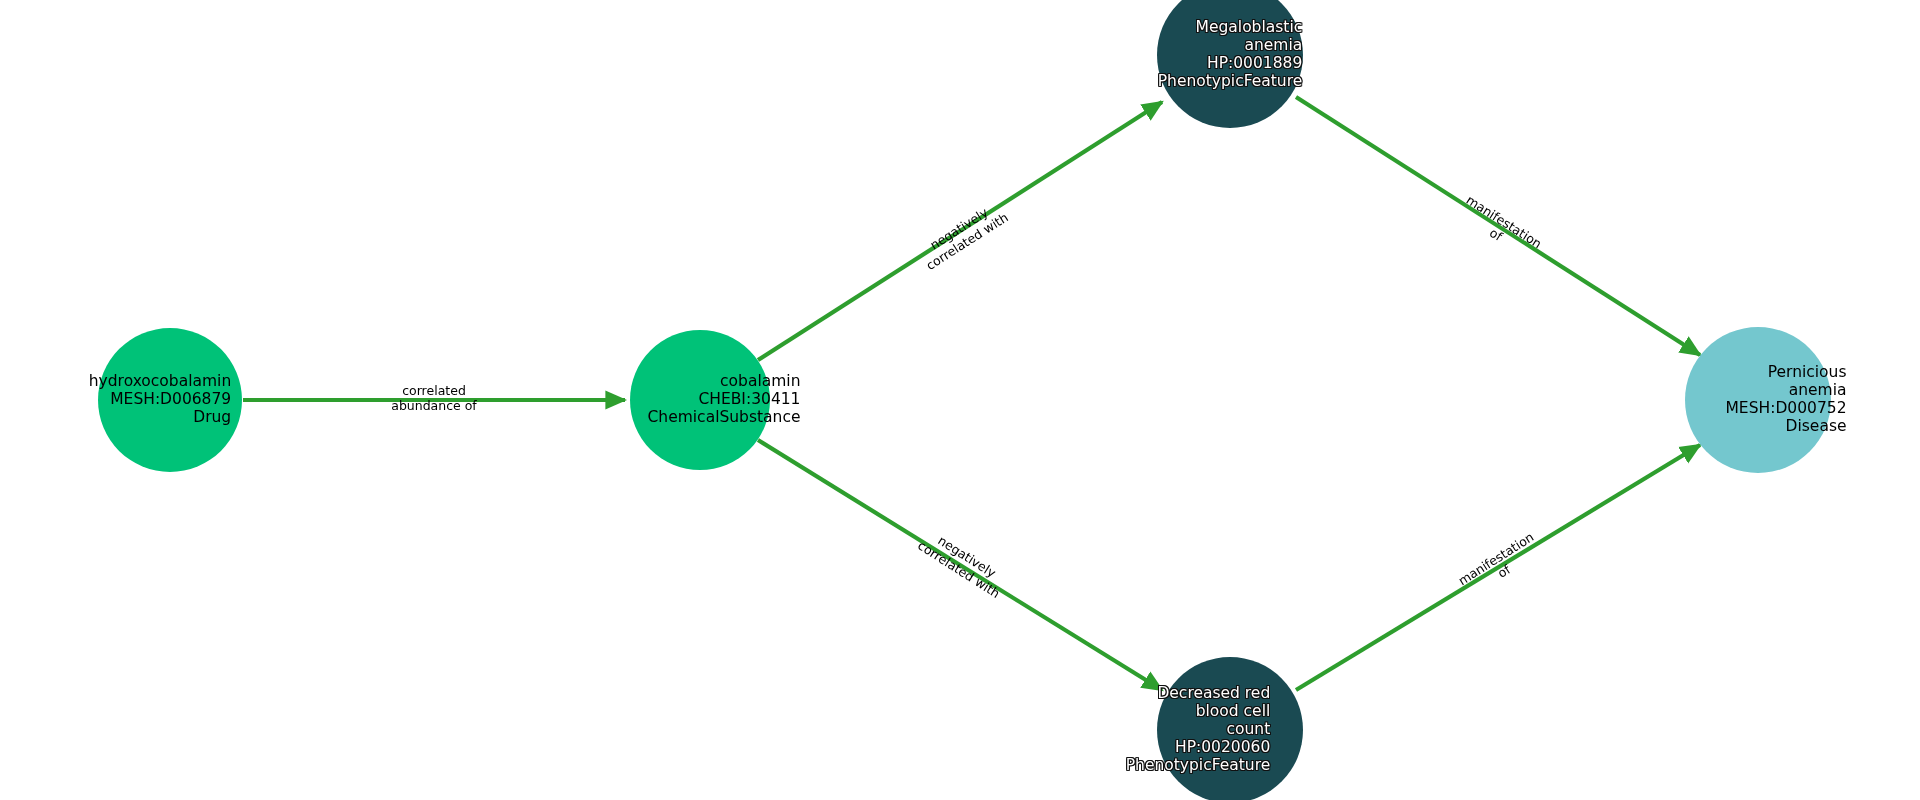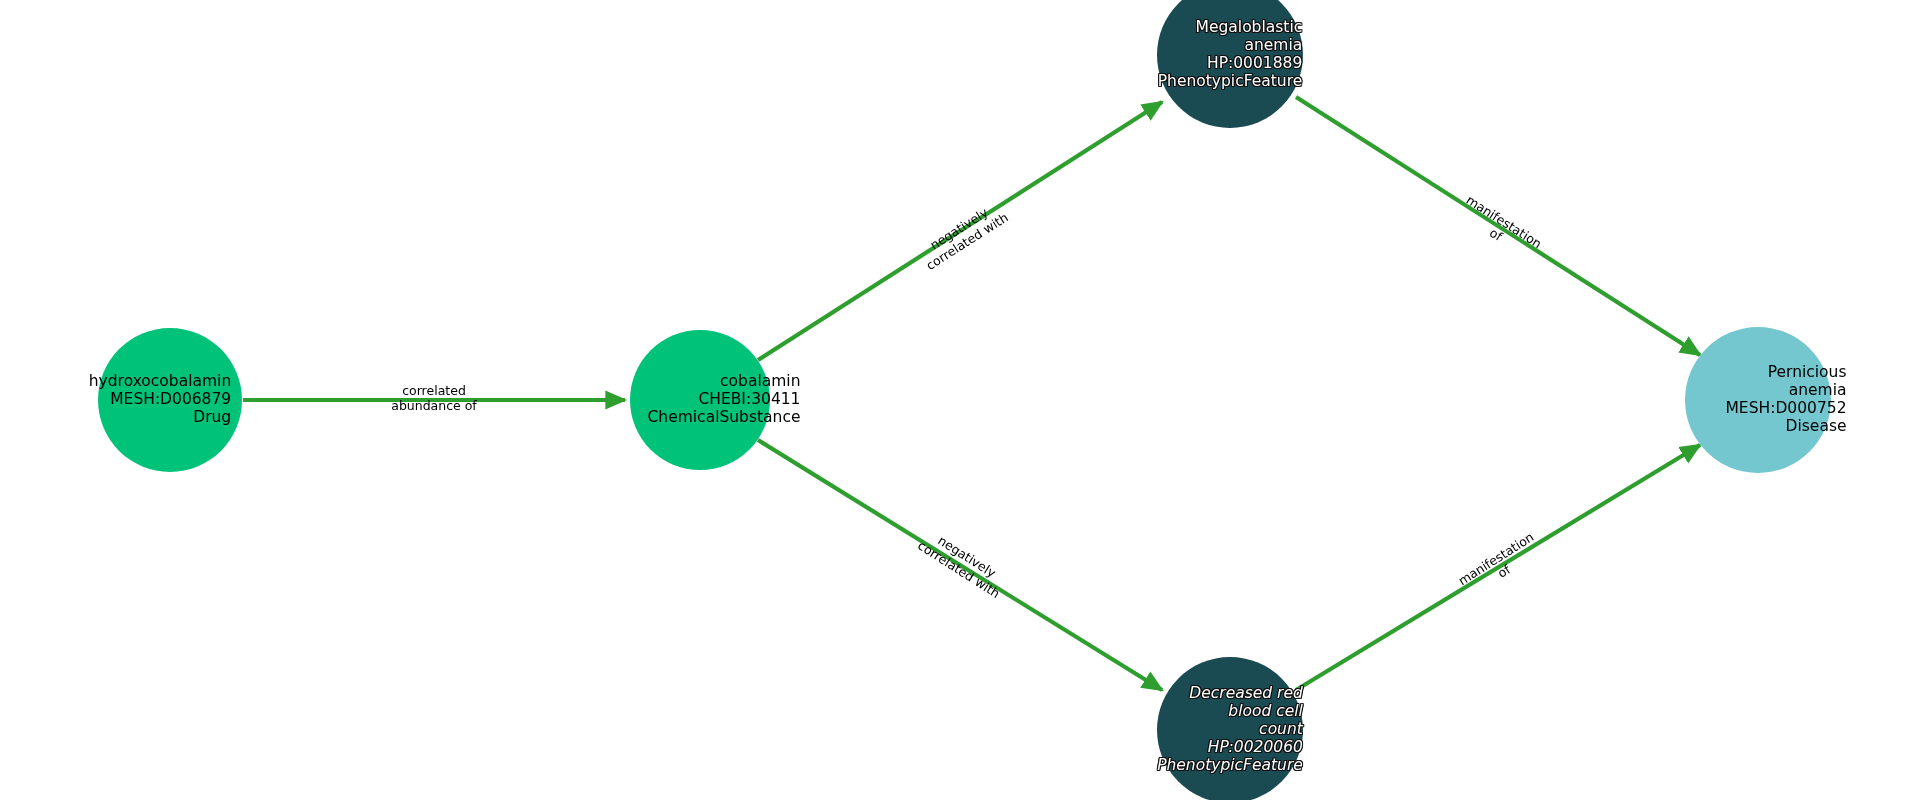--- a/index.html
+++ b/index.html
@@ -94,21 +94,21 @@
       <div class="node-label dark-text" style="left: 160px; top: 400px;">hydroxocobalamin
 MESH:D006879
 Drug</div>
       <div class="node-label dark-text" style="left: 724px; top: 400px;">cobalamin
 CHEBI:30411
 ChemicalSubstance</div>
       <div class="node-label light-text" style="left: 1230px; top: 55px;">Megaloblastic
 anemia
 HP:0001889
 PhenotypicFeature</div>
-      <div class="node-label light-text" style="left: 1230px; top: 730px; font-style: italic;">Decreased red
+      <div class="node-label light-text" style="left: 1198px; top: 730px;">Decreased red
 blood cell
 count
 HP:0020060
 PhenotypicFeature</div>
       <div class="node-label dark-text" style="left: 1758px; top: 400px; margin-left: 28px;">Pernicious
 anemia
 MESH:D000752
 Disease</div>
     </div>
   <div id="edge-labels-layer">

